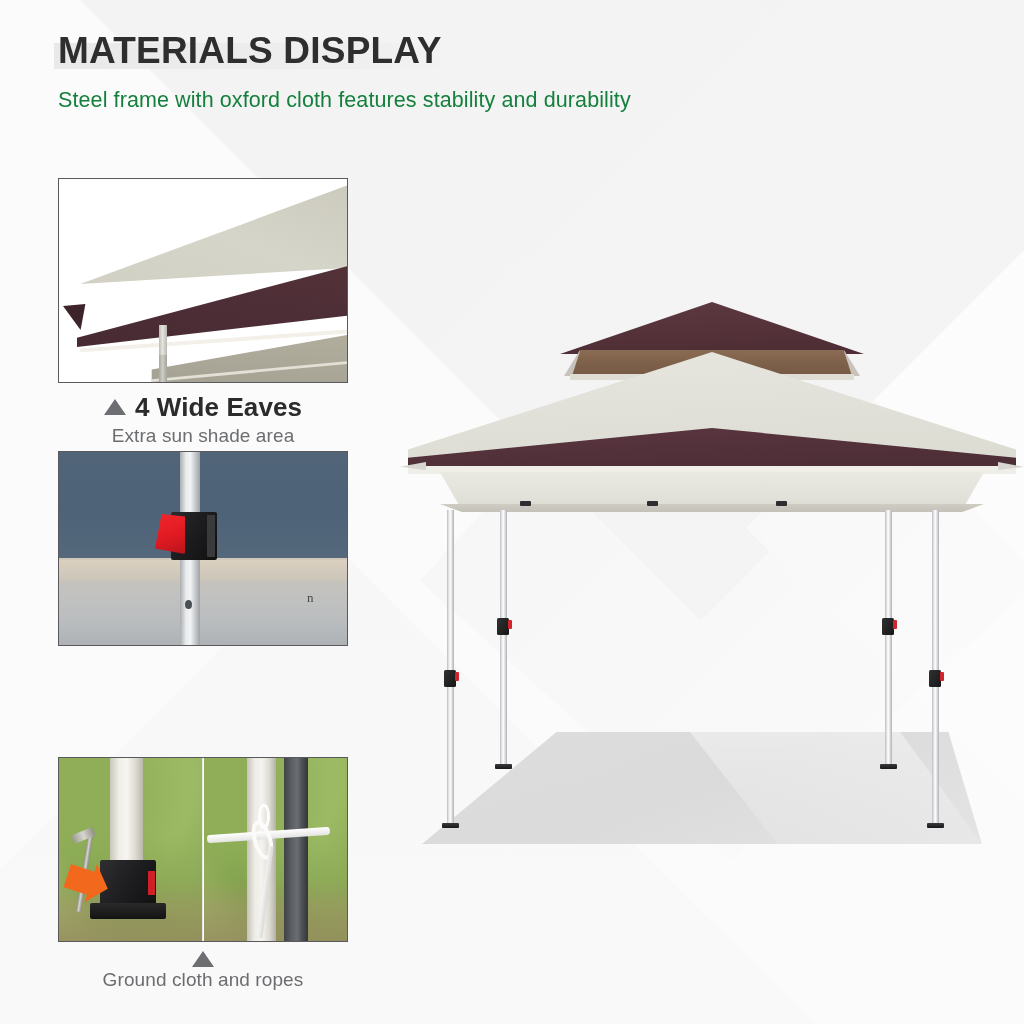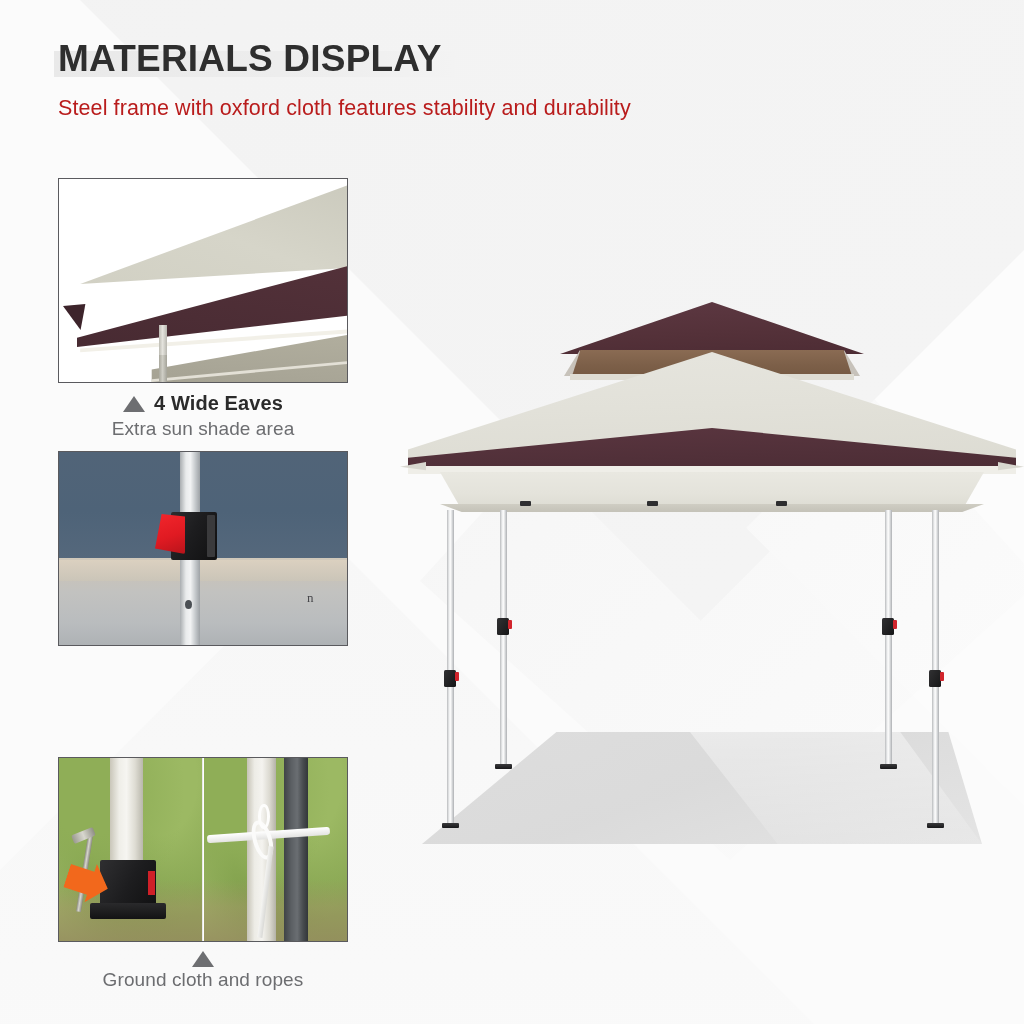--- a/index.html
+++ b/index.html
@@ -29,54 +29,54 @@
     background:linear-gradient(135deg,#f7f7f7,#fdfdfd);
     transform:rotate(45deg); transform-origin:top left;
   }
   #bg .sheen {
     position:absolute; left:420px; top:240px; width:620px; height:620px;
     background:linear-gradient(135deg,rgba(244,244,244,.85),rgba(255,255,255,0));
     clip-path:polygon(50% 0,100% 55%,50% 100%,0 55%);
   }
 
   
-  #header { position:absolute; left:0; top:12px; width:944px; z-index:3; }
+  #header { position:absolute; left:0; top:4px; width:944px; z-index:3; }
   .title-wrap { position:relative; display:inline-block; margin:26px 0 0 58px; }
   .title-hl {
     position:absolute; left:-4px; bottom:2px; width:calc(100% + 16px); height:26px;
     background:linear-gradient(90deg,#e9e9e9,#eeeeee 70%,#f3f3f3);
     z-index:0;
   }
   .page-title {
     position:relative; z-index:1;
     font-size:37px; font-weight:bold; letter-spacing:.2px;
     color:#2e2e2e; line-height:1.12;
   }
   .page-sub {
     margin:17px 0 0 58px;
-    font-size:21.5px; font-weight:400; color:#b91c1c; letter-spacing:.1px;
+    font-size:21.5px; font-weight:400; color:#15803d; letter-spacing:.1px;
   }
 
   
   #features { position:absolute; left:0; top:0; width:400px; z-index:3; }
   .feature { position:absolute; left:58px; width:290px; }
 
   .shot {
     width:290px; border:1.6px solid #5a5a5e; background:#fff;
     position:relative; overflow:hidden;
   }
   .caption { margin-top:9px; position:relative; padding-left:0; }
   .cap-row { display:flex; align-items:center; justify-content:center; gap:9px; }
   .tri {
     width:0; height:0; flex:0 0 auto;
     border-left:11px solid transparent; border-right:11px solid transparent;
     border-bottom:16px solid #6d6e71;
   }
   .cap-head {
-    font-size:20px; font-weight:bold; color:#2b2b2b; line-height:1.18;
+    font-size:26px; font-weight:bold; color:#2b2b2b; line-height:1.18;
     text-align:center; letter-spacing:.1px;
   }
   .cap-sub {
     font-size:19px; font-weight:400; color:#6c6d70; text-align:center;
     margin-top:2px; letter-spacing:.1px;
   }
 
   
   .shot1 { height:205px; }
   .s1-sky { position:absolute; inset:0; background:#ffffff; }

